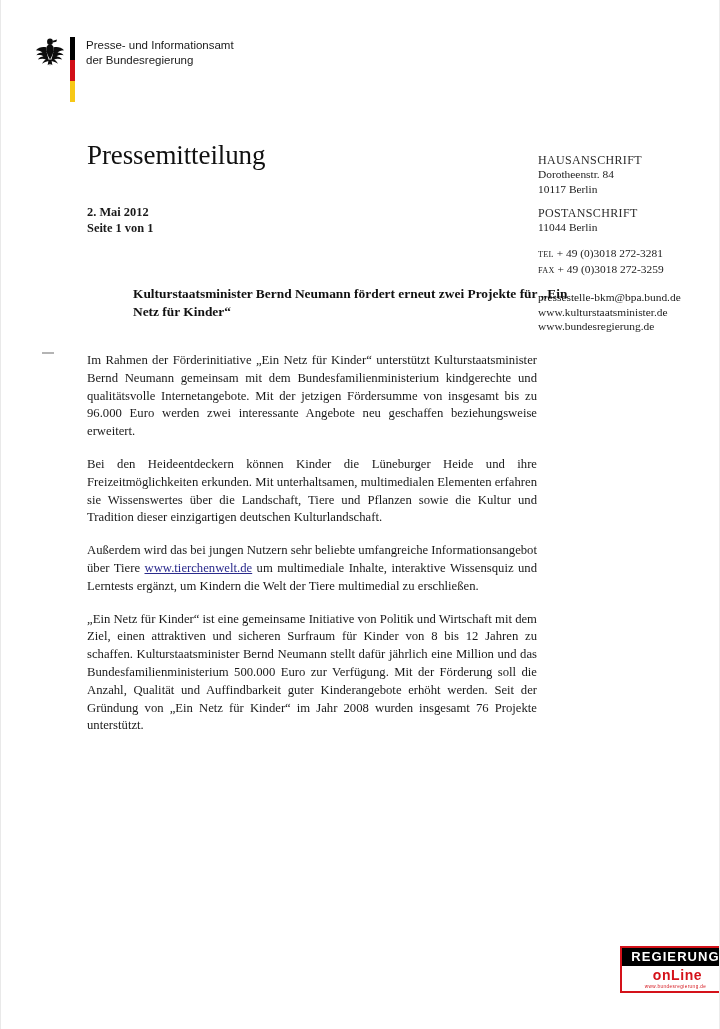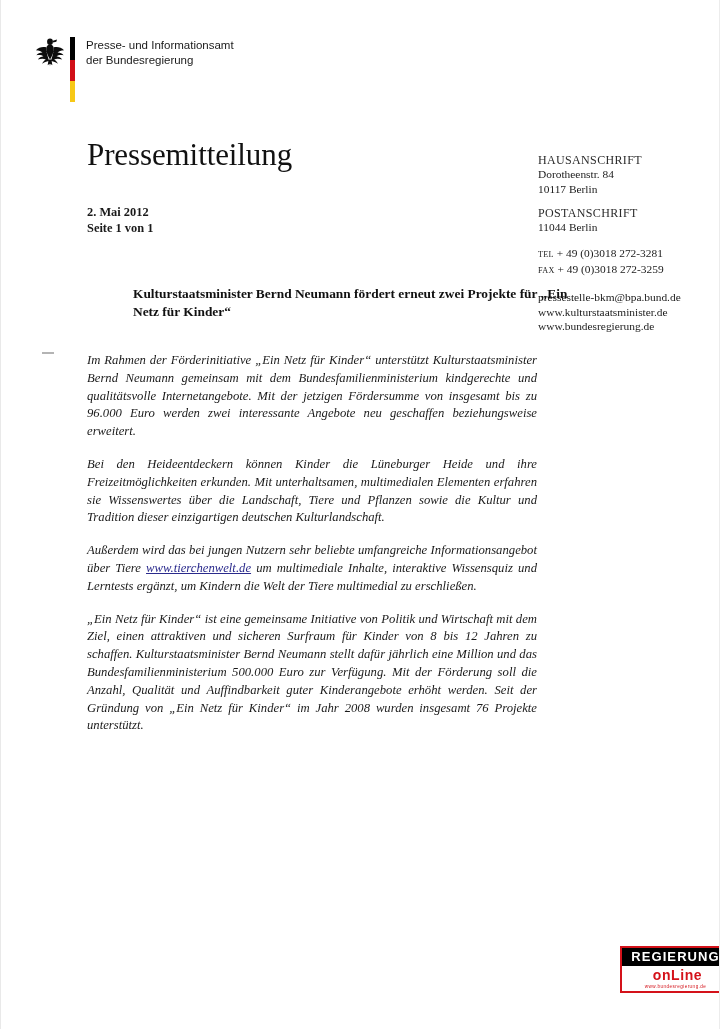--- a/index.html
+++ b/index.html
@@ -53,21 +53,21 @@
     line-height: 14.5px;
     color: #1a1a1a;
   }
 
   
   .doc-title {
     position: absolute;
     left: 86px;
     top: 139px;
     font-family: "Liberation Serif", serif;
-    font-size: 31px;
+    font-size: 27px;
     line-height: 32px;
     letter-spacing: -0.1px;
     color: #111111;
   }
   .doc-meta {
     position: absolute;
     left: 86px;
     top: 205px;
     font-family: "Liberation Serif", serif;
     font-weight: bold;
@@ -127,21 +127,20 @@
     top: 352px;
     width: 450px;
     font-family: "Liberation Serif", serif;
     font-size: 12.7px;
     line-height: 17.8px;
     text-align: justify;
     color: #1a1a1a;
   }
   .body-copy p {
     margin: 0 0 15px 0;
-    font-style: italic;
   }
   .body-copy p:last-child { margin-bottom: 0; }
   .body-copy a,
   .body-copy .link {
     color: #2a2a8c;
     text-decoration: underline;
   }
 
   
   .footer-logo {

